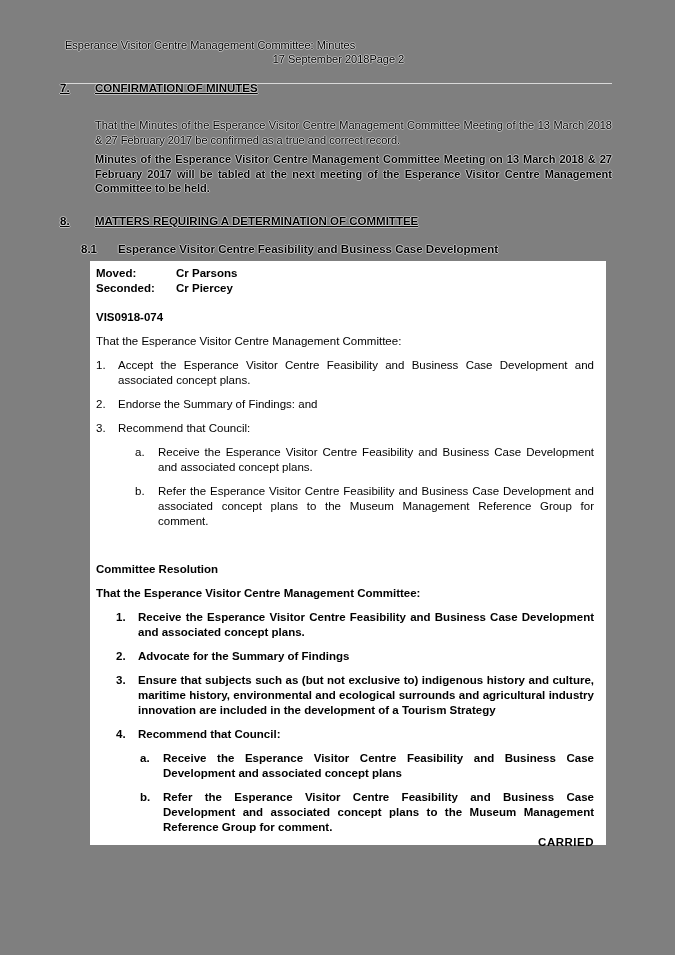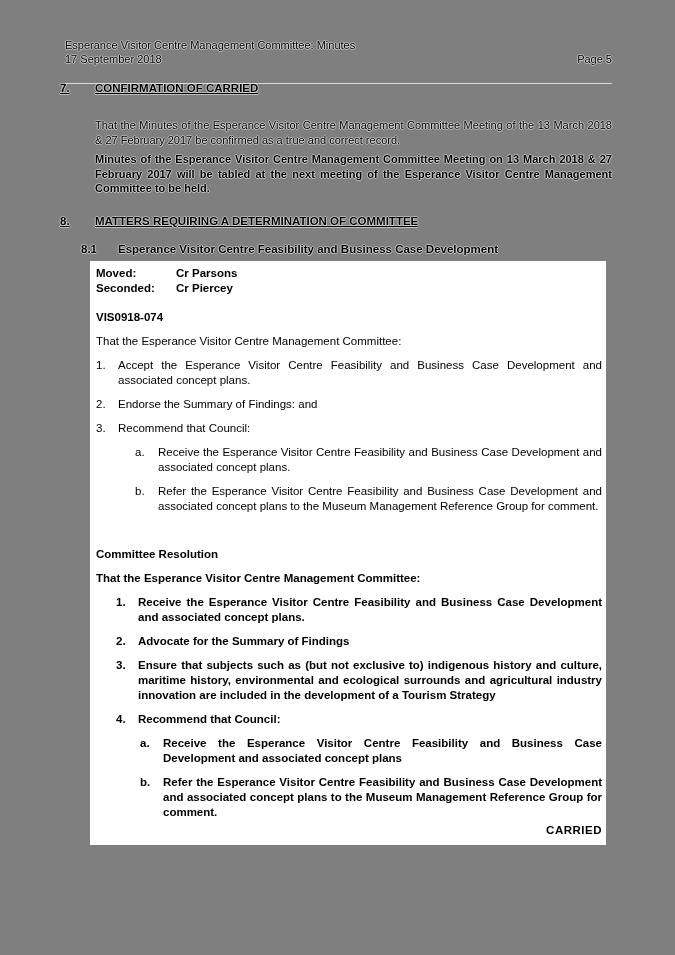--- a/index.html
+++ b/index.html
@@ -21,35 +21,35 @@
   .und  { text-decoration:underline; }
   .just { text-align:justify; text-align-last:left; }
 
   
   .header {
     position:absolute; left:65px; right:63px; top:38px;
     font-size:11px; line-height:14px;
     border-bottom:1px solid rgba(255,255,255,.7);
     padding-bottom:17px;
   }
-  .header-row2 { display:flex; justify-content:space-between; }
+  .header-row2 { display:flex; justify-content:center; }
 
   .sec { position:absolute; left:60px; right:63px; font-size:11.5px; line-height:14px; }
   .sec .secnum { display:inline-block; width:35px; }
 
   .subsec { position:absolute; left:81px; right:63px; font-size:11.5px; line-height:14px; }
   .subsec .secnum { display:inline-block; width:37px; }
 
   .para { position:absolute; left:95px; right:63px; font-size:11px; line-height:14.5px; }
 
   
   .motion-box {
     position:absolute; left:90px; top:261px; width:516px; height:584px;
     background:#ffffff; color:#000;
-    padding:5px 4px 7px 6px;
+    padding:5px 12px 7px 6px;
     font-size:11.5px; line-height:15px;
     display:flex; flex-direction:column;
   }
   .kv { display:flex; }
   .kv-label { width:80px; flex:0 0 80px; }
   .motion-num { margin-top:14px; }
   .box-para { margin-top:9px; }
   .res-heading { margin-top:33px; }
   .li { display:flex; margin-top:9px; }
   .li .num { flex:0 0 22px; }
@@ -61,26 +61,26 @@
 </style>
 </head>
 <body>
 
 <div class="page">
 
   <div class="header dim">
     <div>Esperance Visitor Centre Management Committee: Minutes</div>
     <div class="header-row2">
       <span>17 September 2018</span>
-      <span>Page 5</span>
+      <span>Page 2</span>
     </div>
   </div>
 
   <div class="sec dim bold" style="top:81px">
-    <span class="secnum und">7.</span><span class="und">CONFIRMATION OF CARRIED</span>
+    <span class="secnum und">7.</span><span class="und">CONFIRMATION OF MINUTES</span>
   </div>
 
   <p class="para dim just" style="top:118px">That the Minutes of the Esperance Visitor Centre Management Committee Meeting of the 13 March 2018 &amp; 27 February 2017 be confirmed as a true and correct record.</p>
   <p class="para dim just bold" style="top:152px">Minutes of the Esperance Visitor Centre Management Committee Meeting on 13 March 2018 &amp; 27 February 2017 will be tabled at the next meeting of the Esperance Visitor Centre Management Committee to be held.</p>
 
   <div class="sec dim bold" style="top:214px">
     <span class="secnum und">8.</span><span class="und">MATTERS REQUIRING A DETERMINATION OF COMMITTEE</span>
   </div>
 
   <div class="subsec dim bold" style="top:242px">

